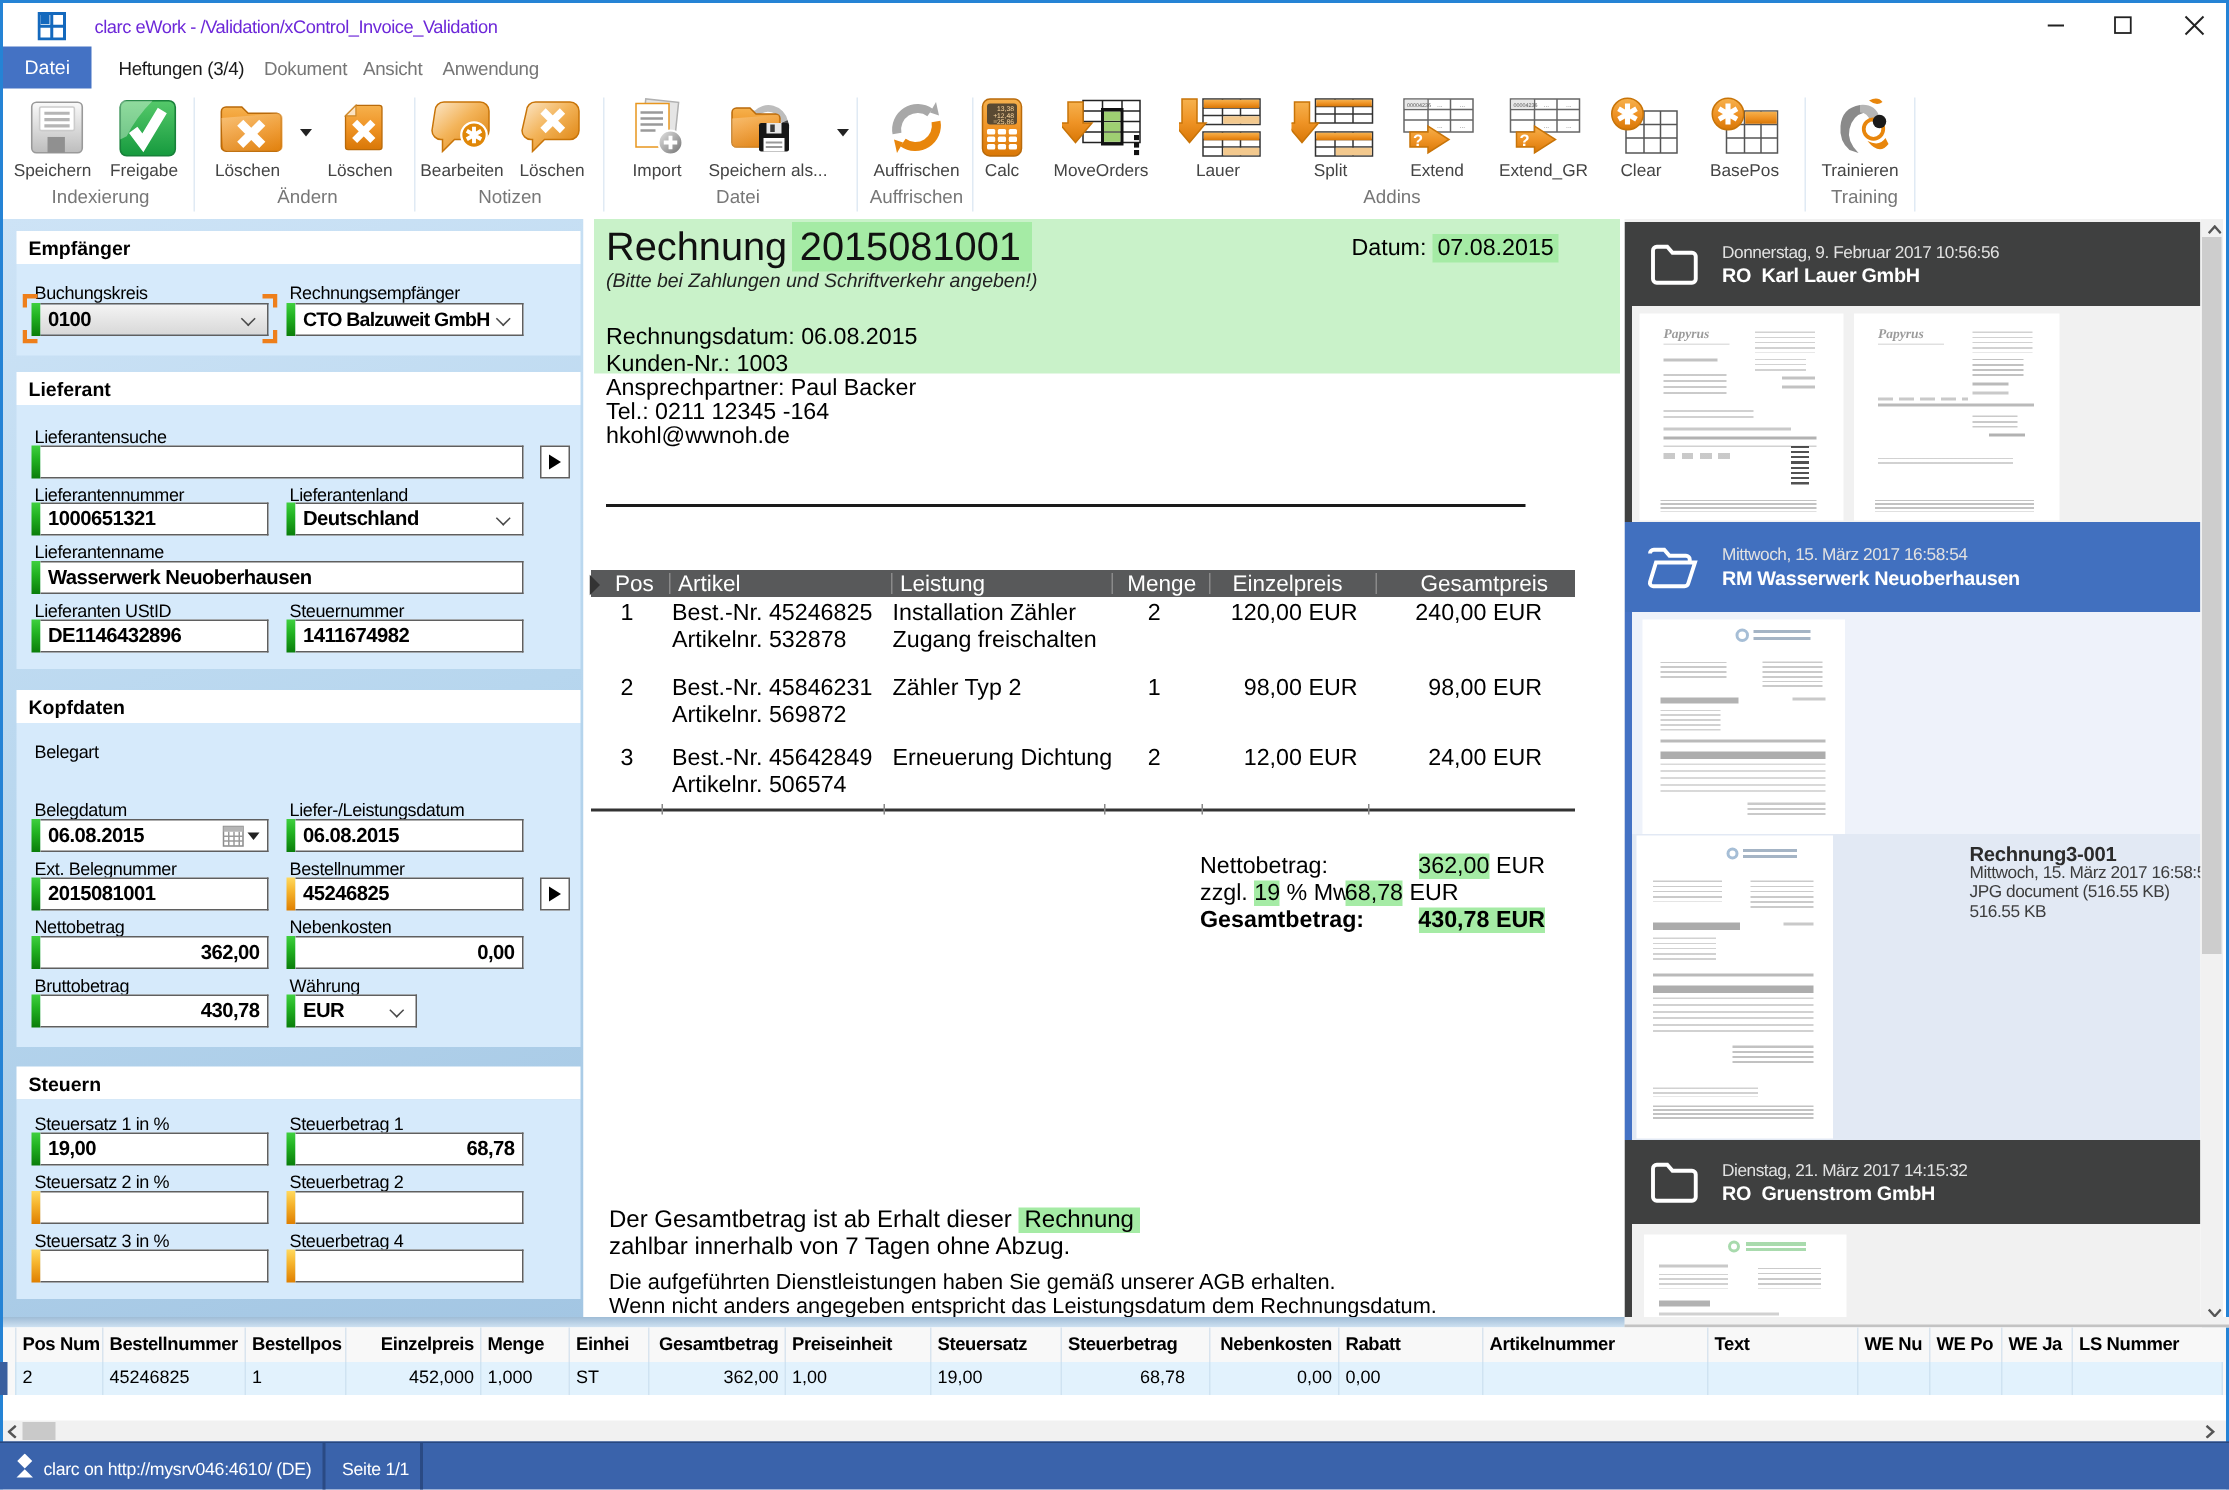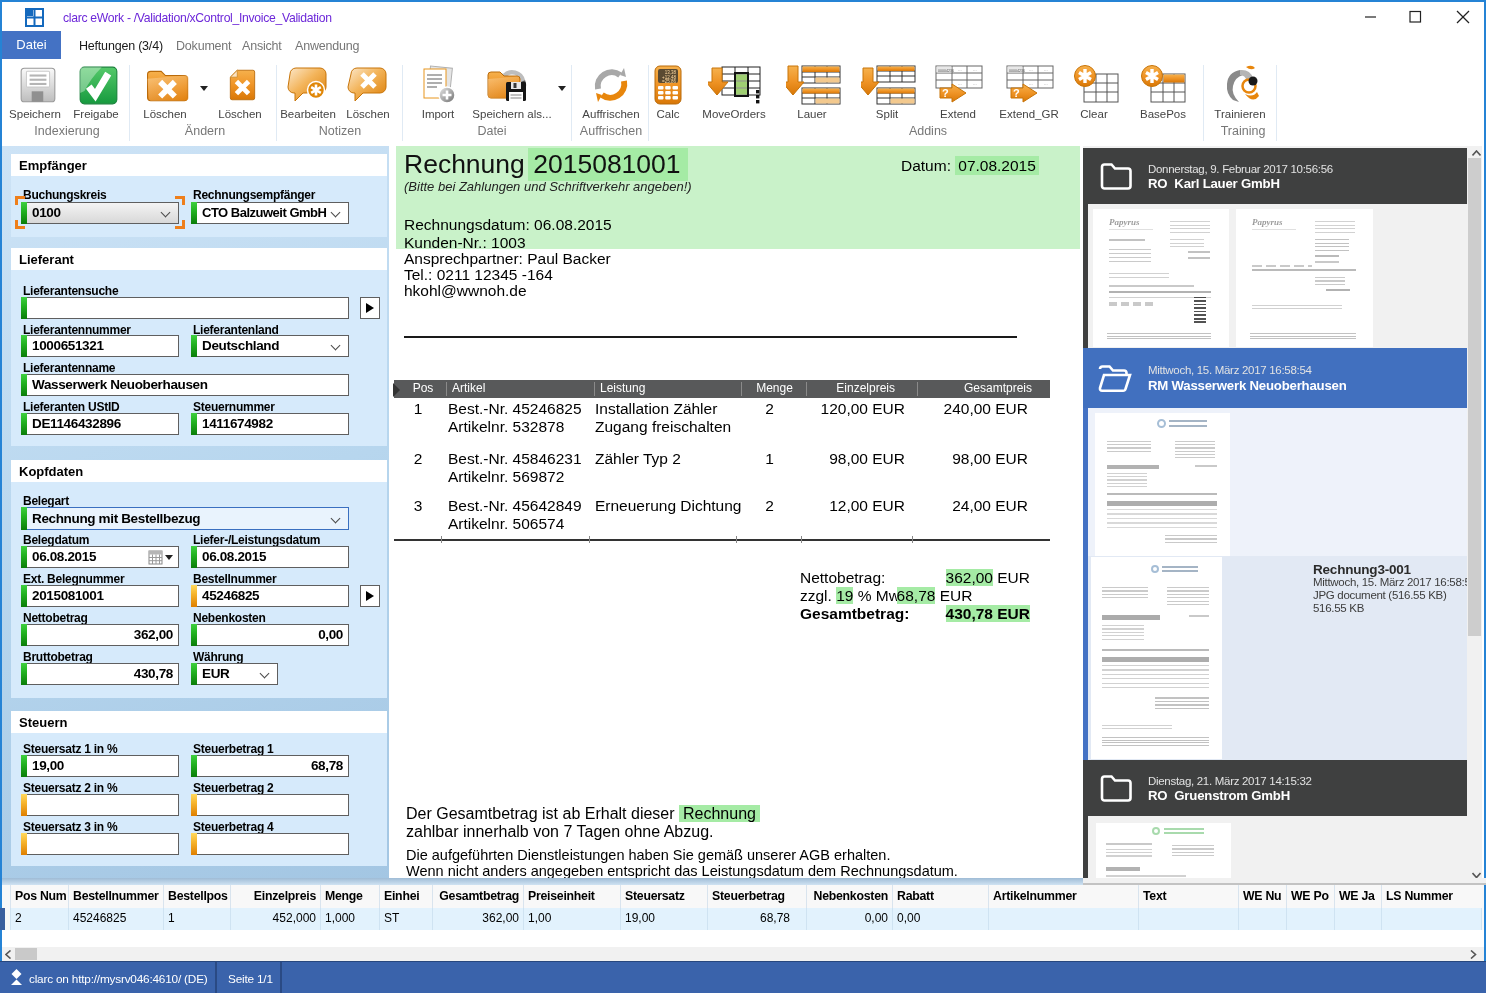--- a/index.html
+++ b/index.html
@@ -23,21 +23,21 @@
   .rgroup{top:62px;font-size:12.5px;color:#777;text-align:center;white-space:nowrap}
   .rsep{top:3px;width:1px;height:76px;background:#e0eaf4}
   .rcaret{top:22px;width:8px;height:8px}
   
   #leftpanel{left:2px;top:146px;width:387px;height:735px;
              background:linear-gradient(160deg,#cde3f6 0%,#b7d6ee 50%,#a3c6e3 100%)}
   .section{left:9px;width:376px}
   .sechead{left:0;top:0;width:100%;height:22px;background:#fff;color:#000;
            font-weight:bold;font-size:13px;line-height:23px;padding-left:8px;box-sizing:border-box}
   .secbody{left:0;top:22px;width:100%;background:#d6eafb}
-  .flabel{font-size:12px;font-weight:bold;color:#000;white-space:nowrap;letter-spacing:-0.25px;line-height:12px}
+  .flabel{font-size:12px;font-weight:normal;color:#000;white-space:nowrap;letter-spacing:-0.25px;line-height:12px}
   .fld{display:flex;height:22px}
   .bar{width:6px;flex:none}
   .bargreen{background:linear-gradient(#3fcf3f,#22b322 40%,#0a7d0a)}
   .baryellow{background:linear-gradient(#ffd95e,#f6b52e 40%,#df7f00)}
   .fbox{flex:1;background:#fff;border:1px solid #5f5f5f;border-left:none;
         font-size:13.5px;font-weight:bold;color:#000;padding:0 5px;line-height:20px;letter-spacing:-0.35px;
         white-space:nowrap;overflow:hidden;position:relative}
   .fbox.right{text-align:right}
   .chev{position:absolute;right:8px;top:6px;width:8px;height:8px}
   .chev:before{content:"";position:absolute;left:0;top:0;width:6px;height:6px;
@@ -45,21 +45,21 @@
   .btnarrow{width:20px;height:22px;background:#fff;border:1px solid #5f5f5f;box-sizing:border-box;
             display:flex;align-items:center;justify-content:center;margin-left:7px}
   .btnarrow:before{content:"";width:0;height:0;border-left:8px solid #000;
                    border-top:5px solid transparent;border-bottom:5px solid transparent}
   
   #docarea{left:389px;top:146px;width:694px;height:735px;background:#fff;overflow:hidden}
   .green{background:#c9f2c9}
   .hl{background:#a5eba5}
   .doctext{font-size:15.5px;color:#000;white-space:nowrap}
   
-  .invhead{background:#58595a;color:#fff;font-size:12px}
+  .invhead{background:#58595a;color:#fff;font-size:15px}
   
   #sidebar{left:1083px;top:146px;width:384px;height:735px;background:#f1f1f1;overflow:hidden}
   .shead{left:0;width:384px;height:56px;color:#fff}
   .shead .date{position:absolute;left:65px;top:15px;font-size:11.5px;color:#e2e2e2;white-space:nowrap;letter-spacing:-0.3px}
   .shead .name{position:absolute;left:65px;top:28px;font-size:13.2px;font-weight:bold;color:#fff;white-space:nowrap;letter-spacing:-0.2px}
   .sdark{background:#3f4040}
   .sblue{background:#4170bf}
   .thumb{background:#fff;position:absolute}
   .thumb>div{opacity:.45}
   .thumb>div.bc{opacity:.85}
@@ -494,24 +494,20 @@
   <div class="abs fld" style="left:189px;top:267px;width:158px">
     <div class="bar bargreen"></div>
       <div class="fbox">1411674982</div>
   </div>
 
   <div class="abs section" style="top:314px;height:238px">
     <div class="abs sechead">Kopfdaten</div>
     <div class="abs secbody" style="height:216px"></div>
   </div>
   <div class="abs flabel" style="left:21px;top:349px">Belegart</div>
-  <div class="abs fld" style="left:19px;top:361px;width:328px;height:23px">
-    <div class="bar bargreen"></div>
-    <div class="fbox" style="border:1px solid #3a6fc0;border-left:none;background:#e9f3fd;line-height:21px">Rechnung mit Bestellbezug<span class="chev" style="top:7px"></span></div>
-  </div>
   <div class="abs flabel" style="left:21px;top:388px">Belegdatum</div>
   <div class="abs fld" style="left:19px;top:400px;width:158px">
     <div class="bar bargreen"></div>
     <div class="fbox">06.08.2015
       <svg style="position:absolute;right:4px;top:3px" width="26" height="15" viewBox="0 0 26 15">
         <rect x="1" y="1" width="13" height="13" fill="#fff" stroke="#8a8a8a"></rect>
         <rect x="1" y="1" width="13" height="3.5" fill="#b5b5b5"></rect>
         <g stroke="#9a9a9a">
             <line x1="4.5" y1="4.5" x2="4.5" y2="14"></line>
             <line x1="8" y1="4.5" x2="8" y2="14"></line>

